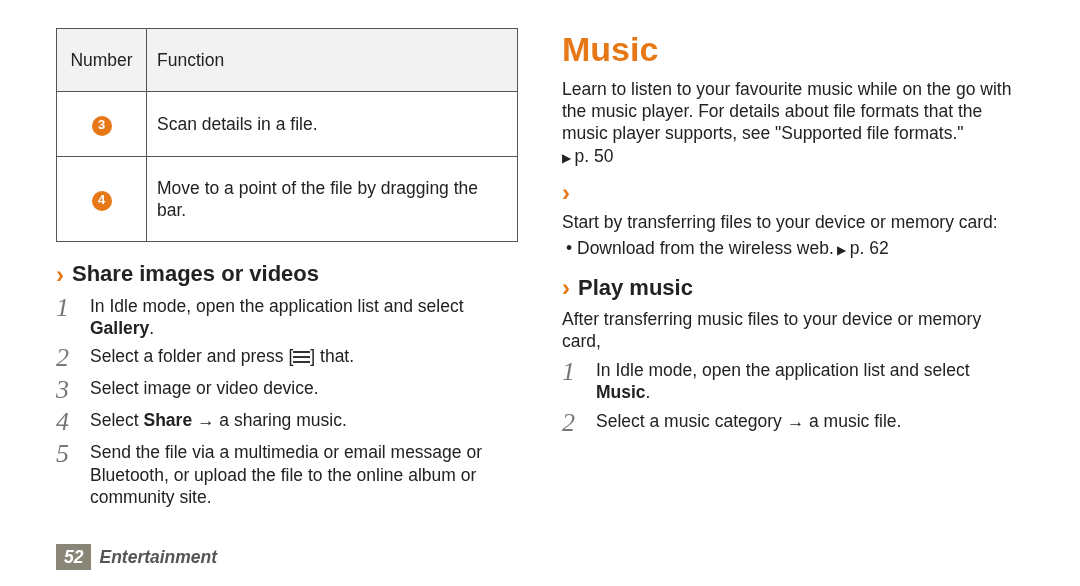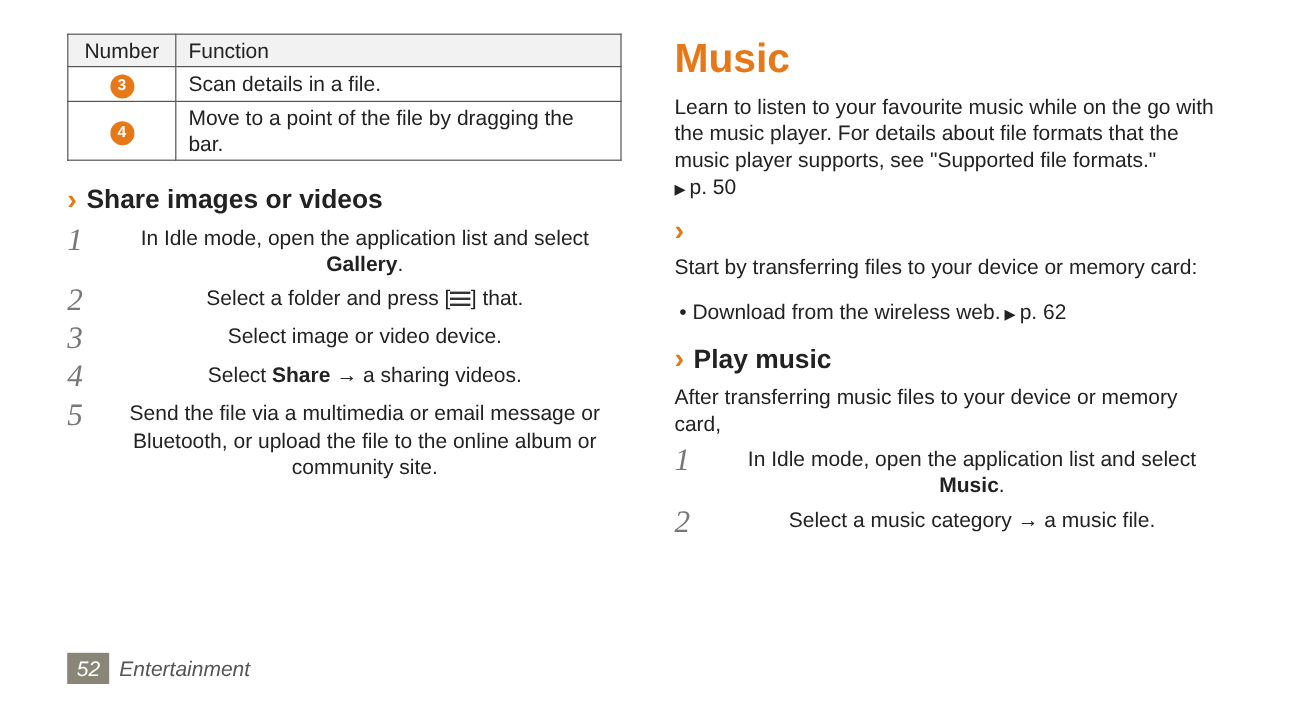--- a/index.html
+++ b/index.html
@@ -16,21 +16,21 @@
   }
   .columns { display: flex; gap: 44px; }
   .col { flex: 1 1 0; }
   table.func {
     border-collapse: collapse;
     width: 100%;
     margin-bottom: 18px;
   }
   table.func th, table.func td {
     border: 1px solid #555;
-    padding: 2px 10px;
+    padding: 20px 10px;
     text-align: left;
     vertical-align: middle;
     font-weight: normal;
   }
   table.func th { background: #f2f2f2; }
   .circ {
     display: inline-flex;
     width: 20px; height: 20px;
     border-radius: 50%;
     background: #e77817;
@@ -60,23 +60,23 @@
   .steps li { display: flex; gap: 12px; margin: 6px 0; }
   .stepnum {
     font-family: Georgia, "Times New Roman", serif;
     font-style: italic;
     font-size: 26px;
     color: #777;
     width: 22px;
     flex: 0 0 22px;
     line-height: 1;
   }
-  .steptext { flex: 1; text-align: center; }
+  .steptext { flex: 1; }
   .bold { font-weight: bold; }
-  .bullets { list-style: none; margin: 16px 0 0 0; }
+  .bullets { list-style: none; margin: 4px 0 0 0; }
   .bullets li::before { content: "•  "; }
   .bullets li { margin: 3px 0 3px 4px; }
   .menu-icon {
     display: inline-block;
     width: 17px; height: 12px;
     border-top: 2px solid #333;
     border-bottom: 2px solid #333;
     position: relative;
     vertical-align: middle;
     top: -1px;
@@ -86,20 +86,21 @@
     position: absolute;
     left: 0; right: 0; top: 3px;
     border-top: 2px solid #333;
   }
   .footer {
     position: absolute;
     left: 56px; bottom: 16px;
     display: flex; align-items: center; gap: 8px;
     font-style: italic;
     color: #555;
+    font-weight: bold;
   }
   .pagenum {
     display: inline-block;
     background: #8a8677;
     color: #fff;
     font-style: italic;
     padding: 2px 8px;
   }
   .ptr::before { content: "▶ "; font-size: 12px; }
   .ptr-inline::before { content: " ▶ "; font-size: 12px; }
@@ -149,21 +150,21 @@
           <span>Select a folder and press [</span><span class="menu-icon"></span><span>] that.</span>
         </span>
       </li>
       <li>
         <span class="stepnum">3</span>
         <span class="steptext">Select image or video device.</span>
       </li>
       <li>
         <span class="stepnum">4</span>
         <span class="steptext">
-          <span>Select </span><span class="bold">Share</span><span> → a sharing videos.</span>
+          <span>Select </span><span class="bold">Share</span><span> → a sharing music.</span>
         </span>
       </li>
       <li>
         <span class="stepnum">5</span>
         <span class="steptext">Send the file via a multimedia or email message or Bluetooth, or upload the file to the online album or community site.</span>
       </li>
     </ol>
   </div>
 
   <div class="col">

